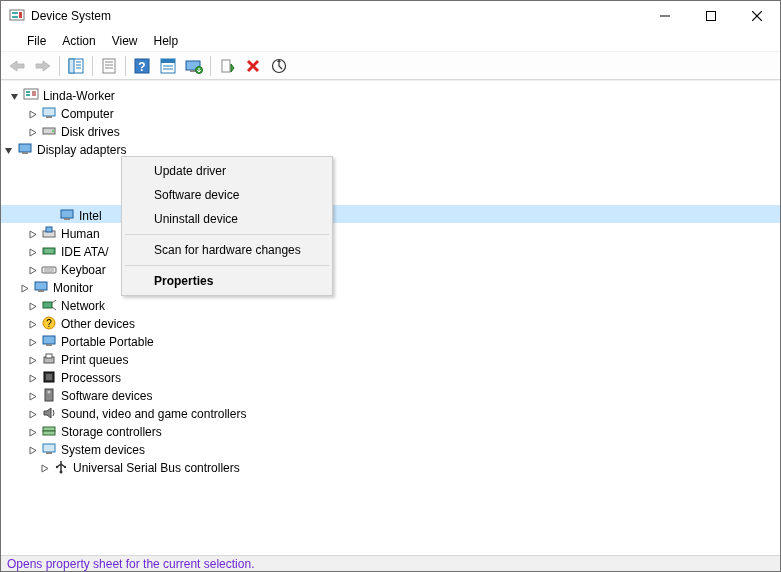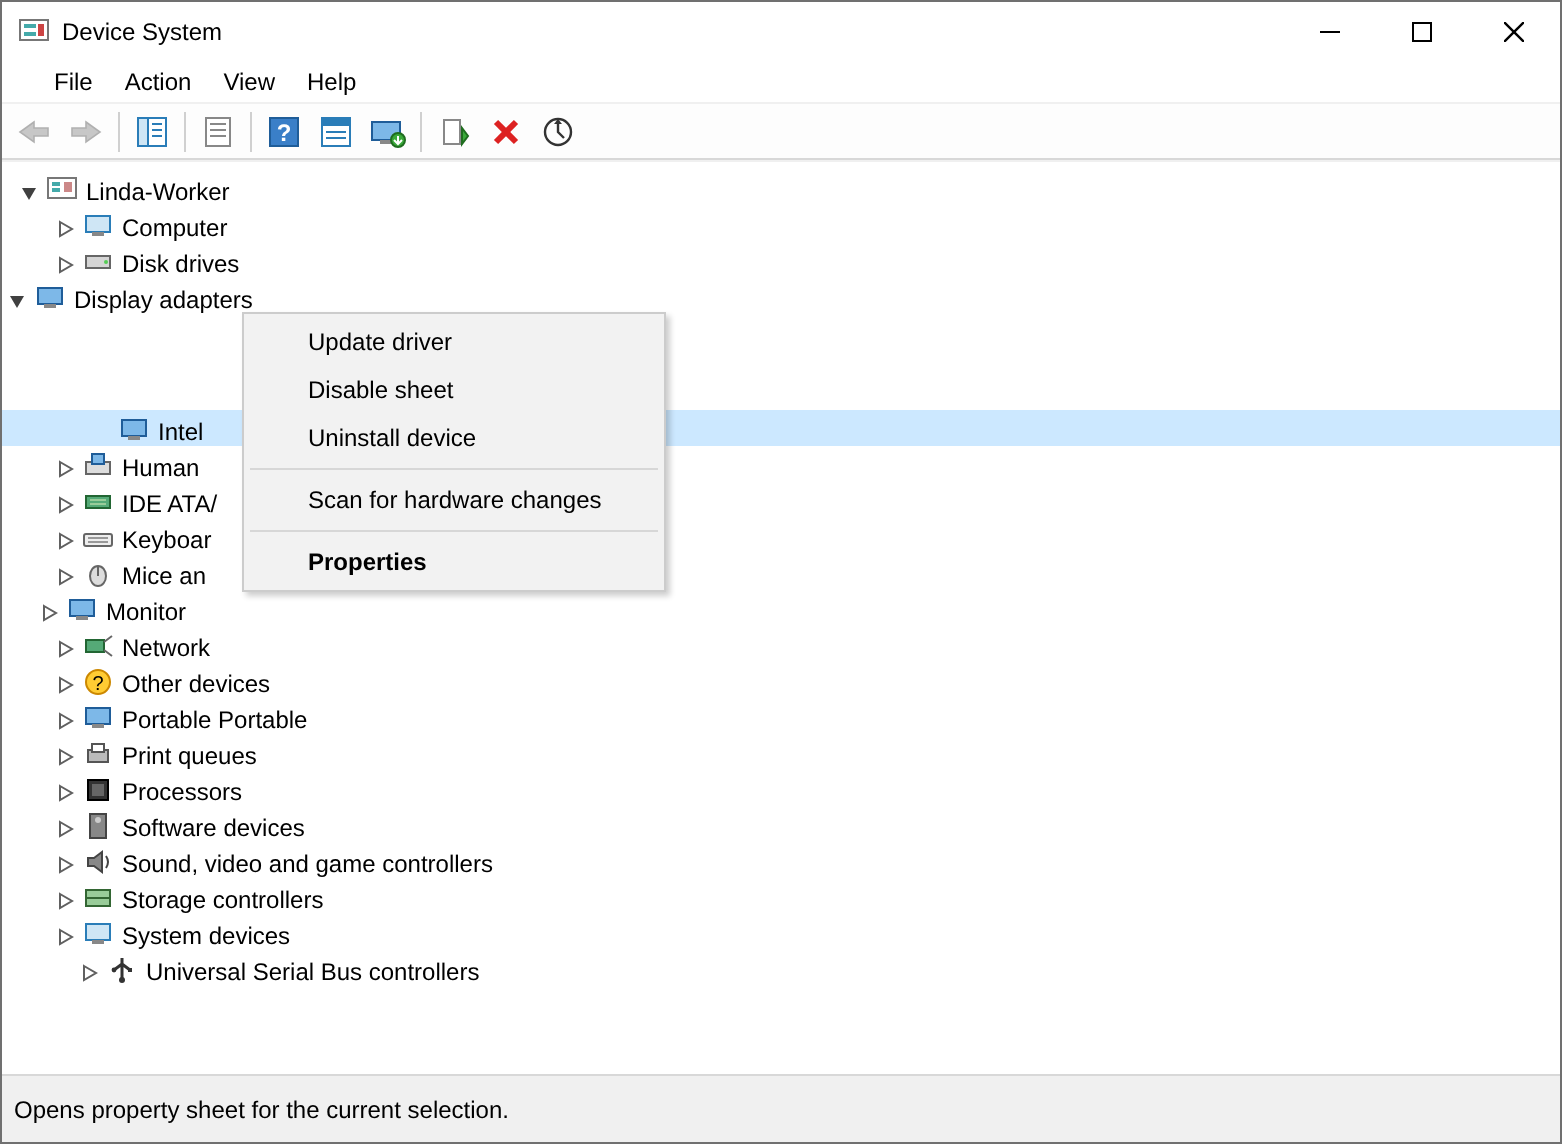--- a/index.html
+++ b/index.html
@@ -46,24 +46,24 @@
   .toolbtn.disabled { opacity: 0.45; }
   .divider-v { width: 1px; height: 20px; background: #d0d0d0; margin: 0 2px; }
   
   .client {
     flex: 1; overflow: auto; position: relative;
     background: #fff;
     border-top: 1px solid #f0f0f0;
   }
   
   .statusbar {
-    height: 34px; border-top: 1px solid #d8d8d8;
+    height: 16px; border-top: 1px solid #d8d8d8;
     display: flex; align-items: center; padding: 0 6px;
     font-size: 12px; background: #f0f0f0;
-    color: #000000;
+    color: #6d28d9;
   }
   
   .tree { padding: 4px 0 4px 0; user-select: none; }
   .node { display: flex; align-items: flex-end; height: 18px; padding-right: 8px; }
   .twisty {
     width: 14px; height: 14px;
     display: flex; align-items: center; justify-content: center;
     flex: 0 0 14px;
   }
   .twisty svg { width: 9px; height: 9px; fill: #606060; }
@@ -319,34 +319,20 @@
           </span>
           <span class="node-icon">
             <svg width="16" height="16" viewBox="0 0 16 16">
               <rect x="1" y="6" width="14" height="6" rx="1" fill="#eee" stroke="#666"></rect>
               <line x1="3" y1="8" x2="13" y2="8" stroke="#999"></line>
               <line x1="3" y1="10" x2="13" y2="10" stroke="#999"></line>
             </svg>
           </span>
           <span class="node-label">Keyboar</span>
         </div>
-        <div class="node" style="padding-left:24px">
-          <span class="twisty">
-            <svg viewBox="0 0 9 9">
-              <path d="M2 1 L8 4.5 L2 8 Z" fill="none" stroke="#606060" stroke-width="1"></path>
-            </svg>
-          </span>
-          <span class="node-icon">
-            <svg width="16" height="16" viewBox="0 0 16 16">
-              <ellipse cx="8" cy="9" rx="4" ry="5" fill="#ddd" stroke="#666"></ellipse>
-              <line x1="8" y1="4" x2="8" y2="9" stroke="#666"></line>
-            </svg>
-          </span>
-          <span class="node-label">Mice an</span>
-        </div>
         <div class="node" style="padding-left:16px">
           <span class="twisty">
             <svg viewBox="0 0 9 9">
               <path d="M2 1 L8 4.5 L2 8 Z" fill="none" stroke="#606060" stroke-width="1"></path>
             </svg>
           </span>
           <span class="node-icon">
             <svg width="16" height="16" viewBox="0 0 16 16">
               <rect x="2" y="3" width="12" height="8" fill="#7db8e8" stroke="#1f5d99"></rect>
               <rect x="5" y="11" width="6" height="2" fill="#888"></rect>
@@ -493,21 +479,21 @@
               <circle cx="4" cy="8" r="1.2" fill="#333"></circle>
               <rect x="11" y="7" width="2" height="2" fill="#333"></rect>
             </svg>
           </span>
           <span class="node-label">Universal Serial Bus controllers</span>
         </div>
       </div>
 
     <div class="context-menu" id="ctxmenu" style="left:120px; top:75px;">
         <div class="ctx-item">Update driver</div>
-        <div class="ctx-item">Disable sheet</div>
+        <div class="ctx-item">Software device</div>
         <div class="ctx-item">Uninstall device</div>
         <div class="ctx-sep"></div>
         <div class="ctx-item">Scan for hardware changes</div>
         <div class="ctx-sep"></div>
         <div class="ctx-item bold">Properties</div>
       </div>
   </div>
 
   <div class="statusbar">
     <span>Opens property sheet for the current selection.</span>

